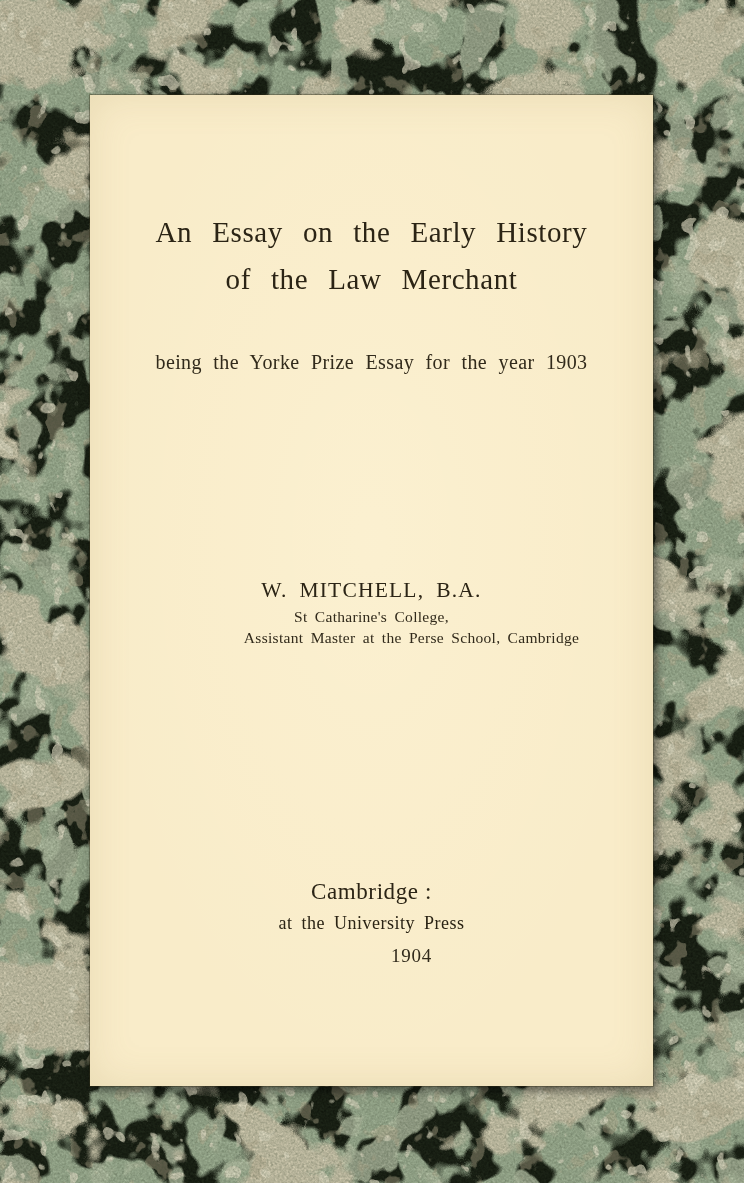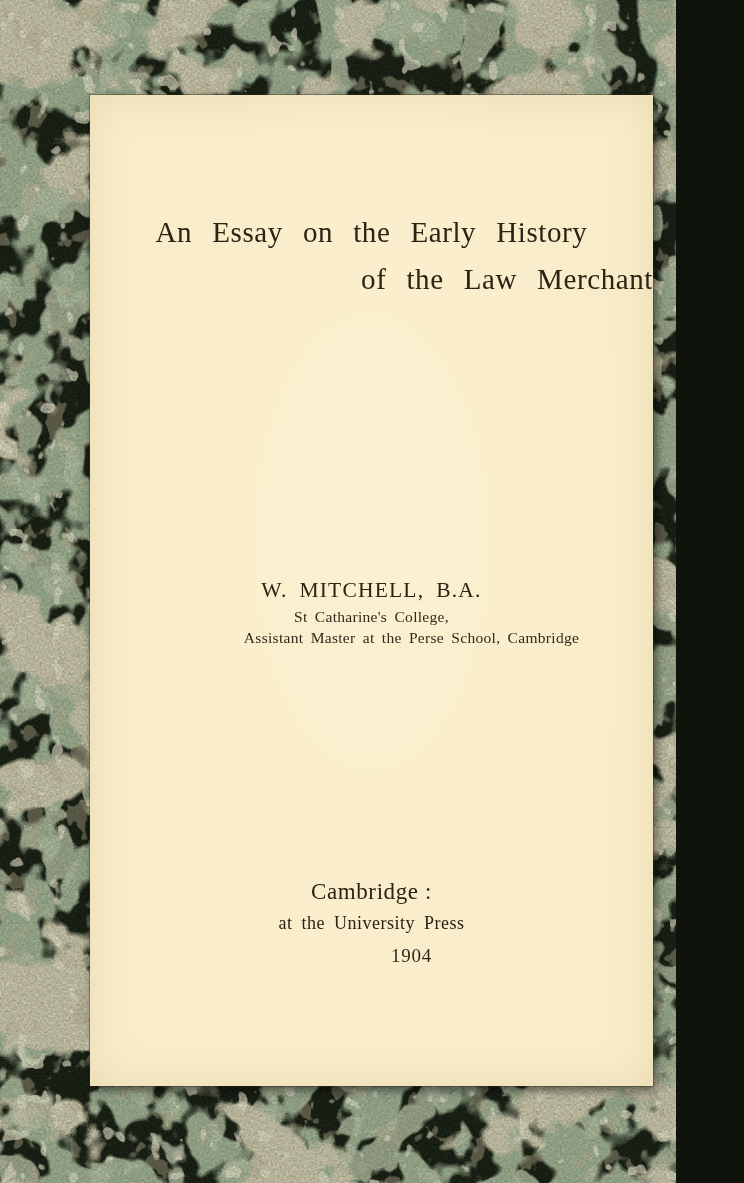--- a/index.html
+++ b/index.html
@@ -2,21 +2,21 @@
 <html><head>
 <meta charset="utf-8">
 <style>
   html, body {
     margin: 0;
     padding: 0;
     background: #0e130b;
   }
   .cover {
     position: relative;
-    width: 676px;
+    width: 744px;
     height: 1183px;
     overflow: hidden;
     background: #10150c;
     font-family: "Liberation Serif", "DejaVu Serif", serif;
   }
   .marble {
     position: absolute;
     left: 0;
     top: 0;
     width: 744px;
@@ -158,22 +158,23 @@
     <rect width="744" height="1183" filter="url(#greenBlobs)"></rect>
     <rect width="744" height="1183" filter="url(#greenBlobsLight)" opacity="0.85"></rect>
     <rect width="744" height="1183" filter="url(#tanStones)"></rect>
     <rect width="744" height="1183" filter="url(#stoneShade)" opacity="0.45"></rect>
     <rect width="744" height="1183" filter="url(#creamSpeckle)" opacity="0.7"></rect>
     <rect width="744" height="1183" filter="url(#grain)" opacity="0.5"></rect>
   </svg>
 
   <div class="title-page">
     <div class="line book-title" style="top:114px;">An Essay on the Early History</div>
-    <div class="line book-title" style="top:161px;text-align:right;">of the Law Merchant</div>
+    <div class="line book-title" style="top:161px;">of the Law Merchant</div>
 
+    <div class="line subtitle">being the Yorke Prize Essay for the year 1903</div>
 
 
     <div class="line author">W. MITCHELL, B.A.</div>
 
     <div class="line affil-1">St Catharine's College,</div>
     <div class="line affil-2">Assistant Master at the Perse School, Cambridge</div>
 
     <div class="line imprint-1">Cambridge :</div>
     <div class="line imprint-2">at the University Press</div>
     <div class="line imprint-3">1904</div>

